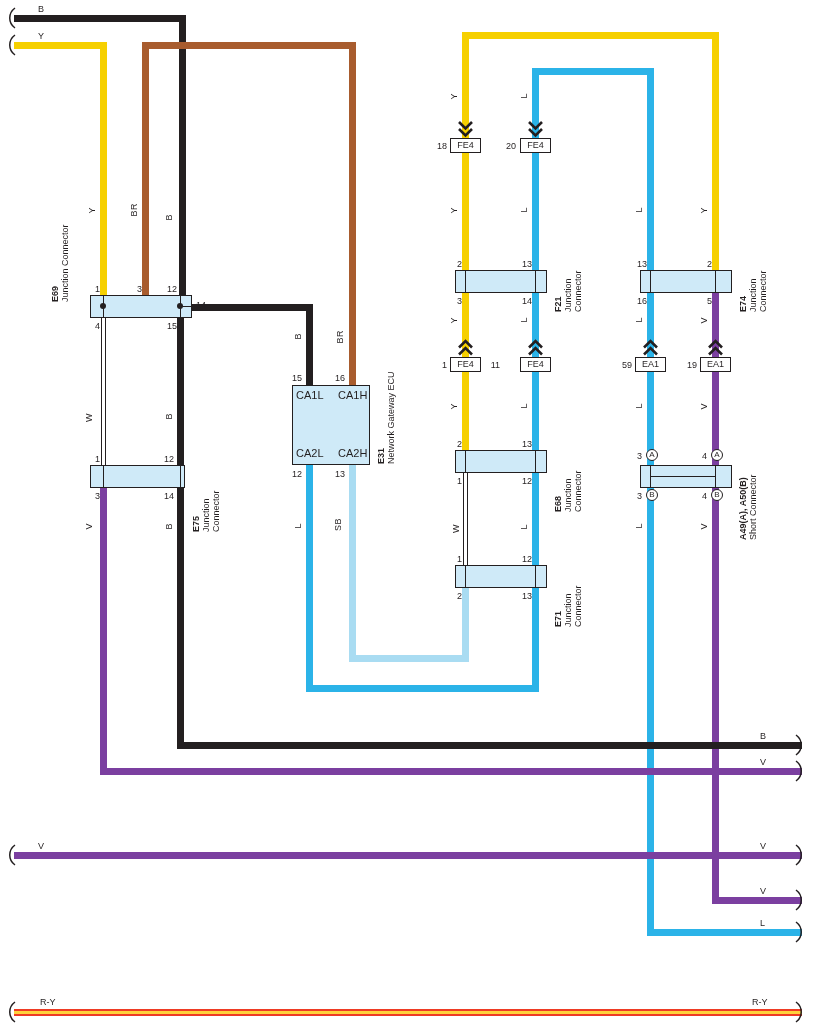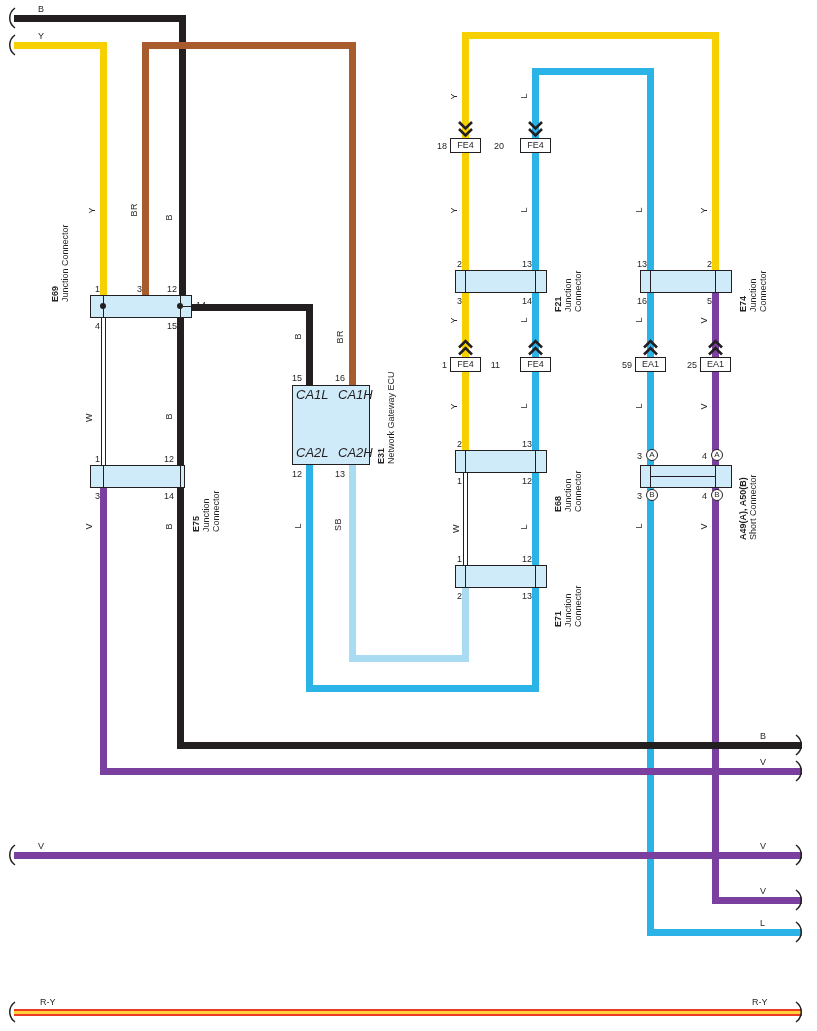--- a/index.html
+++ b/index.html
@@ -20,21 +20,21 @@
   .pin  { position:absolute; font-size:9px; color:#231f20; line-height:10px; }
   .r { text-align:right; }
   .vlab { position:absolute; font-size:9px; color:#231f20; writing-mode:vertical-rl; transform:rotate(180deg); line-height:11px; letter-spacing:.5px; }
   .hlab { position:absolute; font-size:9px; color:#231f20; line-height:10px; }
   .clabel { position:absolute; font-size:9px; color:#231f20; writing-mode:vertical-rl; transform:rotate(180deg); line-height:10px; }
   .clabel .cid { font-weight:bold; display:block; }
   .clabel .ctype { display:block; }
   .icbox { position:absolute; width:31px; height:15px; background:#fff; border:1px solid #231f20; font-size:9px; line-height:13px; text-align:center; color:#231f20; }
   .mark { position:absolute; width:12px; height:12px; border:1px solid #231f20; border-radius:50%; background:#fff; font-size:8px; line-height:10px; text-align:center; color:#231f20; }
   .chev, .brk { position:absolute; }
-  .ecu-t { position:absolute; font-size:13px; color:#231f20; line-height:10px;font-style:italic; }
+  .ecu-t { position:absolute; font-size:11px; color:#231f20; line-height:10px; }
 </style>
 </head>
 <body>
 
 <div id="canvas">
 
   <div class="wire c-sb" style="left:349px;top:465px;width:7px;height:197px"></div>
   <div class="wire c-sb" style="left:462px;top:588px;width:7px;height:74px"></div>
   <div class="wire c-l" style="left:306px;top:465px;width:7px;height:227px"></div>
   <div class="wire c-l" style="left:532px;top:588px;width:7px;height:104px"></div>
@@ -101,25 +101,25 @@
     </svg>
 
   <div class="icbox" style="left:450px;top:138px">FE4</div>
   <div class="icbox" style="left:520px;top:138px">FE4</div>
   <div class="icbox" style="left:450px;top:357px">FE4</div>
   <div class="icbox" style="left:520px;top:357px">FE4</div>
   <div class="icbox" style="left:635px;top:357px">EA1</div>
   <div class="icbox" style="left:700px;top:357px">EA1</div>
 
   <span class="pin r" style="left:433px;top:141px;width:14px">18</span>
-  <span class="pin r" style="left:490px;top:141px;width:14px">20</span>
+  <span class="pin r" style="left:502px;top:141px;width:14px">20</span>
   <span class="pin r" style="left:433px;top:360px;width:14px">1</span>
   <span class="pin r" style="left:486px;top:360px;width:14px">11</span>
   <span class="pin r" style="left:618px;top:360px;width:14px">59</span>
-  <span class="pin r" style="left:683px;top:360px;width:14px">25</span>
+  <span class="pin r" style="left:683px;top:360px;width:14px">19</span>
 
   <div class="box" style="left:90px;top:295px;width:102px;height:23px"></div>
   <div class="box" style="left:90px;top:465px;width:95px;height:23px"></div>
   <div class="box" style="left:292px;top:385px;width:78px;height:80px"></div>
   <div class="box" style="left:455px;top:270px;width:92px;height:23px"></div>
   <div class="box" style="left:455px;top:450px;width:92px;height:23px"></div>
   <div class="box" style="left:455px;top:565px;width:92px;height:23px"></div>
   <div class="box" style="left:640px;top:270px;width:92px;height:23px"></div>
   <div class="box" style="left:640px;top:465px;width:92px;height:23px"></div>
 

